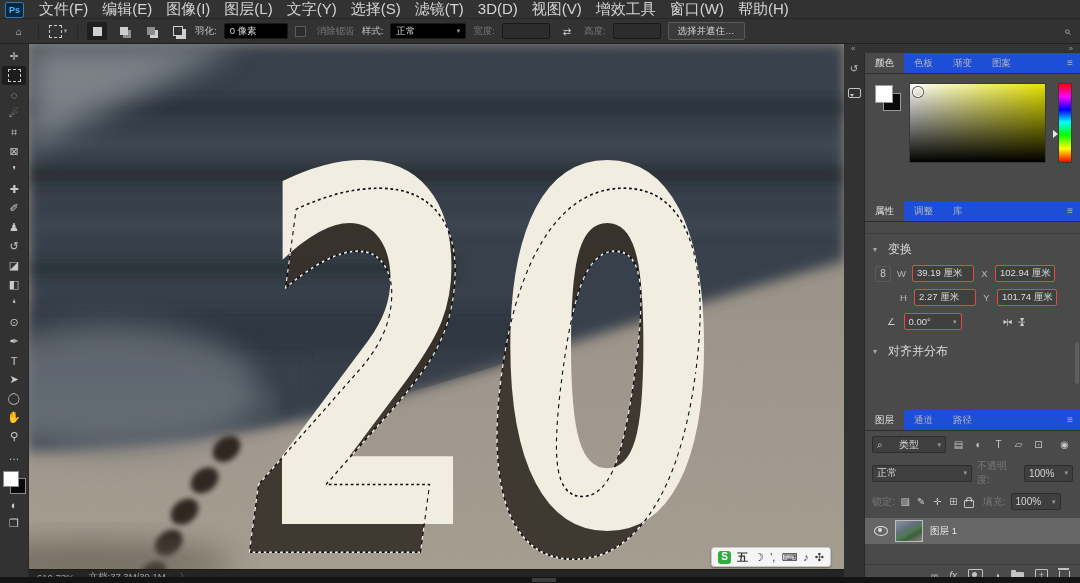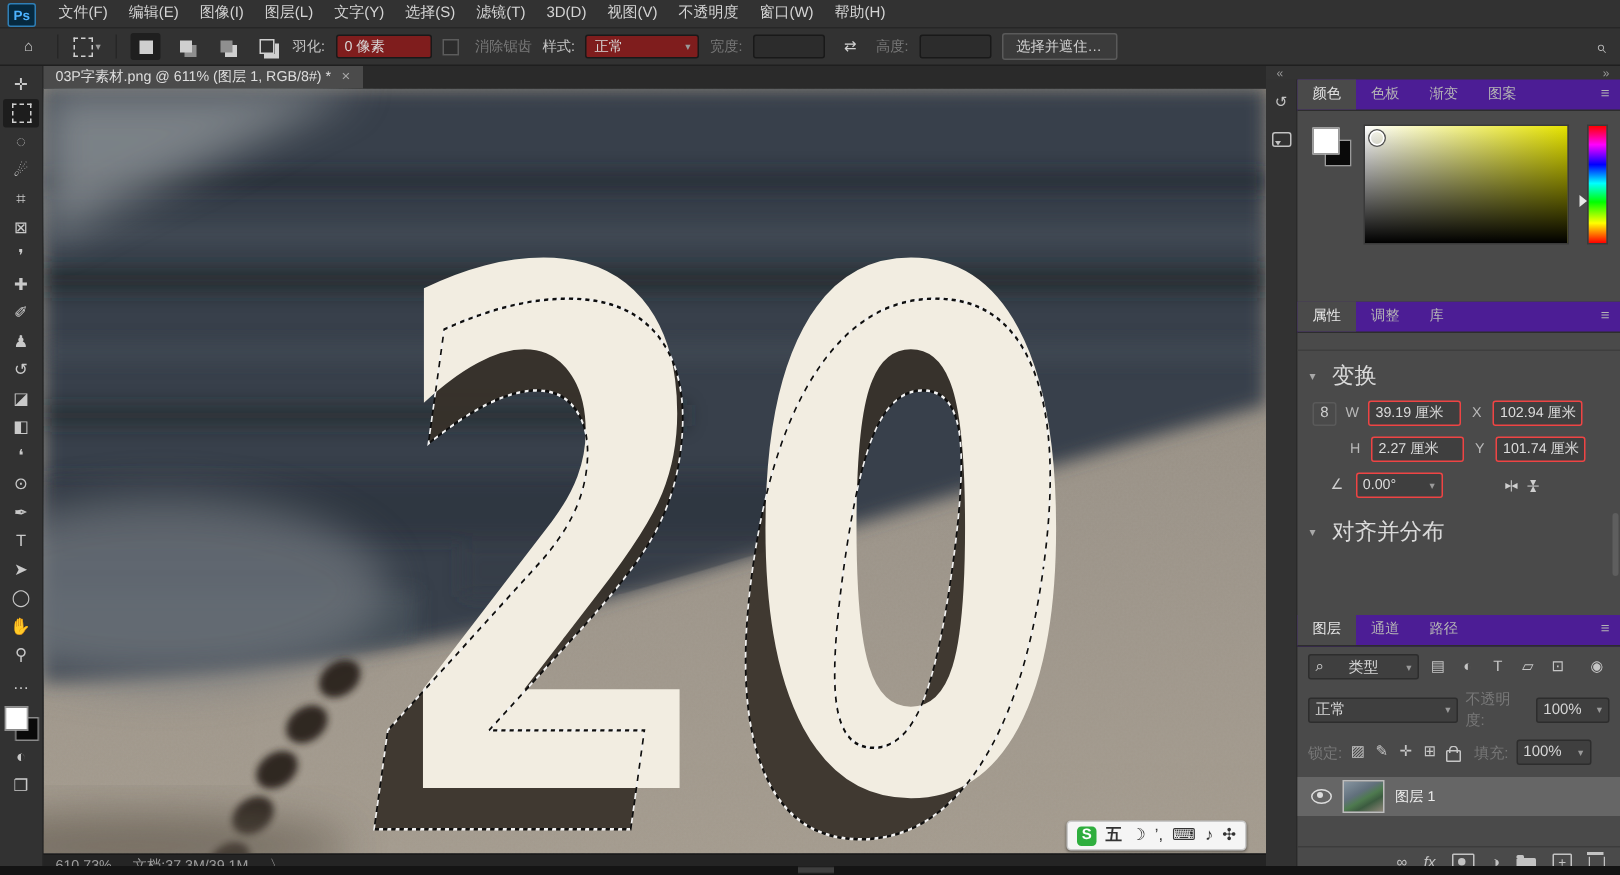--- a/index.html
+++ b/index.html
@@ -2,36 +2,36 @@
 <html><head>
 <meta charset="utf-8">
 <style>
   html,body{margin:0;padding:0}
   body{width:1080px;height:583px;background:#1d1d1d;font-family:"Liberation Sans","DejaVu Sans",sans-serif;
        color:#cfcfcf;font-size:10px;overflow:hidden;-webkit-user-select:none;user-select:none;position:relative}
   
   .menubar{height:18px;background:#323232;border-bottom:1px solid #262626;display:flex;align-items:flex-end;padding-left:5px}
   .ps-logo{width:17px;height:14px;background:#06293f;border:1px solid #2f7fb6;border-radius:2px;color:#4db3ff;
            font-size:9px;font-weight:bold;display:flex;align-items:center;justify-content:center;margin-right:8px}
-  .menu-item{padding:0 7px;font-size:10px;color:#d4d4d4;line-height:18px;cursor:default}
+  .menu-item{padding:0 7px;font-size:15px;color:#d4d4d4;line-height:18px;cursor:default}
   
   .optionsbar{height:24px;background:#323232;border-bottom:1px solid #1f1f1f;display:flex;align-items:center;padding:0 9px;gap:7px}
   .obtn{display:flex;align-items:center;justify-content:center;height:20px;min-width:20px;color:#d2d2d2}
   .dashedbox{width:11px;height:11px;border:1px dashed #cfcfcf}
   .caret{font-size:7px;color:#9a9a9a;margin-left:2px}
   .vsep{width:1px;height:16px;background:#262626;margin:0 2px}
   .modebtn{width:20px;height:18px;display:flex;align-items:center;justify-content:center;border-radius:2px;position:relative}
   .modebtn.sel{background:#1f1f1f}
   .sq{width:9px;height:9px;background:#cfcfcf;display:inline-block}
   .sq2{width:8px;height:8px;background:#cfcfcf;display:inline-block;box-shadow:3px 3px 0 #8f8f8f}
   .sq3{width:8px;height:8px;background:#8f8f8f;display:inline-block;box-shadow:3px 3px 0 #cfcfcf}
   .sq4{width:8px;height:8px;border:1px solid #cfcfcf;display:inline-block;box-shadow:3px 3px 0 #cfcfcf}
   .olabel{color:#c6c6c6;font-size:9.5px}
   .dim{color:#787878}
-  .ofield{background:#7f1d1d;border:1px solid #191919;border-radius:2px;height:14px;min-width:52px;padding:0 5px;
+  .ofield{background:#000000;border:1px solid #191919;border-radius:2px;height:14px;min-width:52px;padding:0 5px;
           display:flex;align-items:center;color:#d8d8d8;font-size:9.5px}
   .ofield.disabled{background:#2c2c2c;color:#6a6a6a}
   .checkbox{width:9px;height:9px;border:1px solid #5c5c5c;background:#2c2c2c;display:inline-block;margin-right:4px}
   .obutton{border:1px solid #5a5a5a;border-radius:2px;height:16px;padding:0 9px;display:flex;align-items:center;
            color:#d2d2d2;font-size:9.5px;background:#3b3b3b}
   .searchicon{margin-left:auto;color:#bdbdbd;font-size:12px;transform:scaleX(-1)}
   
   .main{display:flex;height:541px}
   .toolbar{width:28px;background:#323232;border-right:1px solid #282828;display:flex;flex-direction:column;
            align-items:center;padding-top:3px}
@@ -59,42 +59,42 @@
   
   .dock{width:236px;display:flex;flex-direction:column;background:#323232}
   .dock-header{height:9px;background:#333;display:flex;justify-content:space-between;align-items:center;
                padding:0 7px;color:#9a9a9a;font-size:8px}
   .dock-body{flex:1;display:flex;min-height:0}
   .dock-strip{width:20px;background:#323232;border-right:1px solid #2a2a2a;display:flex;flex-direction:column;
               align-items:center;padding-top:10px;gap:14px;color:#c2c2c2}
   .bubble{width:11px;height:8px;border:1px solid #c2c2c2;border-radius:2px;position:relative}
   .bubble:after{content:"";position:absolute;left:1px;bottom:-3px;border:3px solid transparent;border-top-color:#c2c2c2;border-left-width:2px;border-right-width:2px}
   .panels{flex:1;display:flex;flex-direction:column;min-width:0}
-  .panel-tabs{height:20px;background:#4c1d95;display:flex;align-items:flex-end;border-bottom:1px solid #2d2d2d}
+  .panel-tabs{height:20px;background:#1d4ed8;display:flex;align-items:flex-end;border-bottom:1px solid #2d2d2d}
   .ptab{padding:0 10px;line-height:20px;color:#b5b5b5;font-size:9.5px}
   .ptab.active{background:#4a4a4a;color:#e6e6e6}
   .pmenu{margin-left:auto;padding:0 7px;line-height:20px;color:#b5b5b5}
   .panel-body{background:#4a4a4a;position:relative}
   
   .color-body{height:110px;display:flex;padding:9px 8px 8px 8px;gap:8px}
   .cswatches{position:relative;width:28px}
   .cfg{position:absolute;left:2px;top:2px;width:16px;height:16px;background:#fff;border:1px solid #9a9a9a;z-index:2}
   .cbg{position:absolute;left:10px;top:10px;width:16px;height:16px;background:#0a0a0a;border:1px solid #9a9a9a}
   .gradfield{flex:1;height:78px;position:relative;border:1px solid #3a3a3a;
      background-image:linear-gradient(to bottom,rgba(0,0,0,0),#000),linear-gradient(to right,#fff,#e6e300)}
   .picker{position:absolute;left:3px;top:3px;width:8px;height:8px;border:1px solid #fff;border-radius:50%;box-shadow:0 0 0 1px #555}
   .huewrap{width:18px;height:78px;position:relative}
   .huestrip{position:absolute;right:0;width:12px;height:78px;border:1px solid #3a3a3a;
      background:linear-gradient(to bottom,#f00 0%,#f0f 16%,#00f 33%,#0ff 49%,#0f0 65%,#ff0 83%,#f00 100%)}
   .hue-arrow{position:absolute;left:-1px;top:60%;width:0;height:0;border:4px solid transparent;border-left:5px solid #e8e8e8}
   
   .props-body{height:176px;padding:6px 8px;font-size:9.5px}
   .prow{display:flex;align-items:center;gap:6px;margin-bottom:7px}
   .layericon{width:15px;height:13px;border:1px solid #a0a0a0;background:linear-gradient(135deg,#777 40%,#555 60%);display:inline-block}
-  .sechead{color:#dadada;font-size:15px}
+  .sechead{color:#dadada;font-size:12px}
   .chev{color:#a8a8a8;font-size:8px;margin-right:5px}
   .divider{height:1px;background:#3e3e3e;margin:5px -8px 7px}
   .pfield{background:#3f3f3f;border:1px solid #ef4444;border-radius:2px;height:15px;padding:0 4px;color:#dcdcdc;
           display:inline-flex;align-items:center;overflow:hidden;white-space:nowrap}
   .wf{width:52px}.xf{width:50px}
   .chain{display:inline-block;transform:rotate(90deg);color:#cfcfcf;font-size:10px;border:1px solid #5a5a5a;
          border-radius:2px;width:14px;height:14px;text-align:center;line-height:13px;transform:none}
   .plabel{color:#b9b9b9;width:9px;text-align:center}
   .flip{color:#cfcfcf;font-size:8px;letter-spacing:-1px}
   .flipv{display:inline-block;transform:rotate(90deg)}
@@ -136,21 +136,21 @@
   <div class="ps-logo">Ps</div>
   <span class="menu-item">文件(F)</span>
   <span class="menu-item">编辑(E)</span>
   <span class="menu-item">图像(I)</span>
   <span class="menu-item">图层(L)</span>
   <span class="menu-item">文字(Y)</span>
   <span class="menu-item">选择(S)</span>
   <span class="menu-item">滤镜(T)</span>
   <span class="menu-item">3D(D)</span>
   <span class="menu-item">视图(V)</span>
-  <span class="menu-item">不透明度</span>
+  <span class="menu-item">增效工具</span>
   <span class="menu-item">窗口(W)</span>
   <span class="menu-item">帮助(H)</span>
 </div>
 
 <div class="optionsbar">
   <span class="obtn">⌂</span>
   <span class="vsep"></span>
   <span class="obtn">
       <span class="dashedbox"></span>
       <span class="caret">▾</span>
@@ -215,26 +215,20 @@
     <span class="tool">…</span>
     <div class="swatches">
       <span class="fgsw"></span>
       <span class="bgsw"></span>
     </div>
     <span class="tool">◐</span>
     <span class="tool">❐</span>
   </div>
 
   <div class="center">
-    <div class="tabrow">
-      <div class="doctab">
-        <span>03P字素材.png @ 611% (图层 1, RGB/8#) *</span>
-        <span class="close">×</span>
-      </div>
-    </div>
 
     <div class="canvas">
       <svg viewBox="0 0 817 503" width="100%" height="100%" preserveAspectRatio="none">
         <defs>
           <linearGradient id="grav" x1="0" y1="0" x2="0" y2="1">
             <stop offset="0" stop-color="#8e867a"></stop>
               <stop offset="0.55" stop-color="#9b9388"></stop>
               <stop offset="1" stop-color="#a49b8e"></stop>
           </linearGradient>
           <clipPath id="stoneclip">

